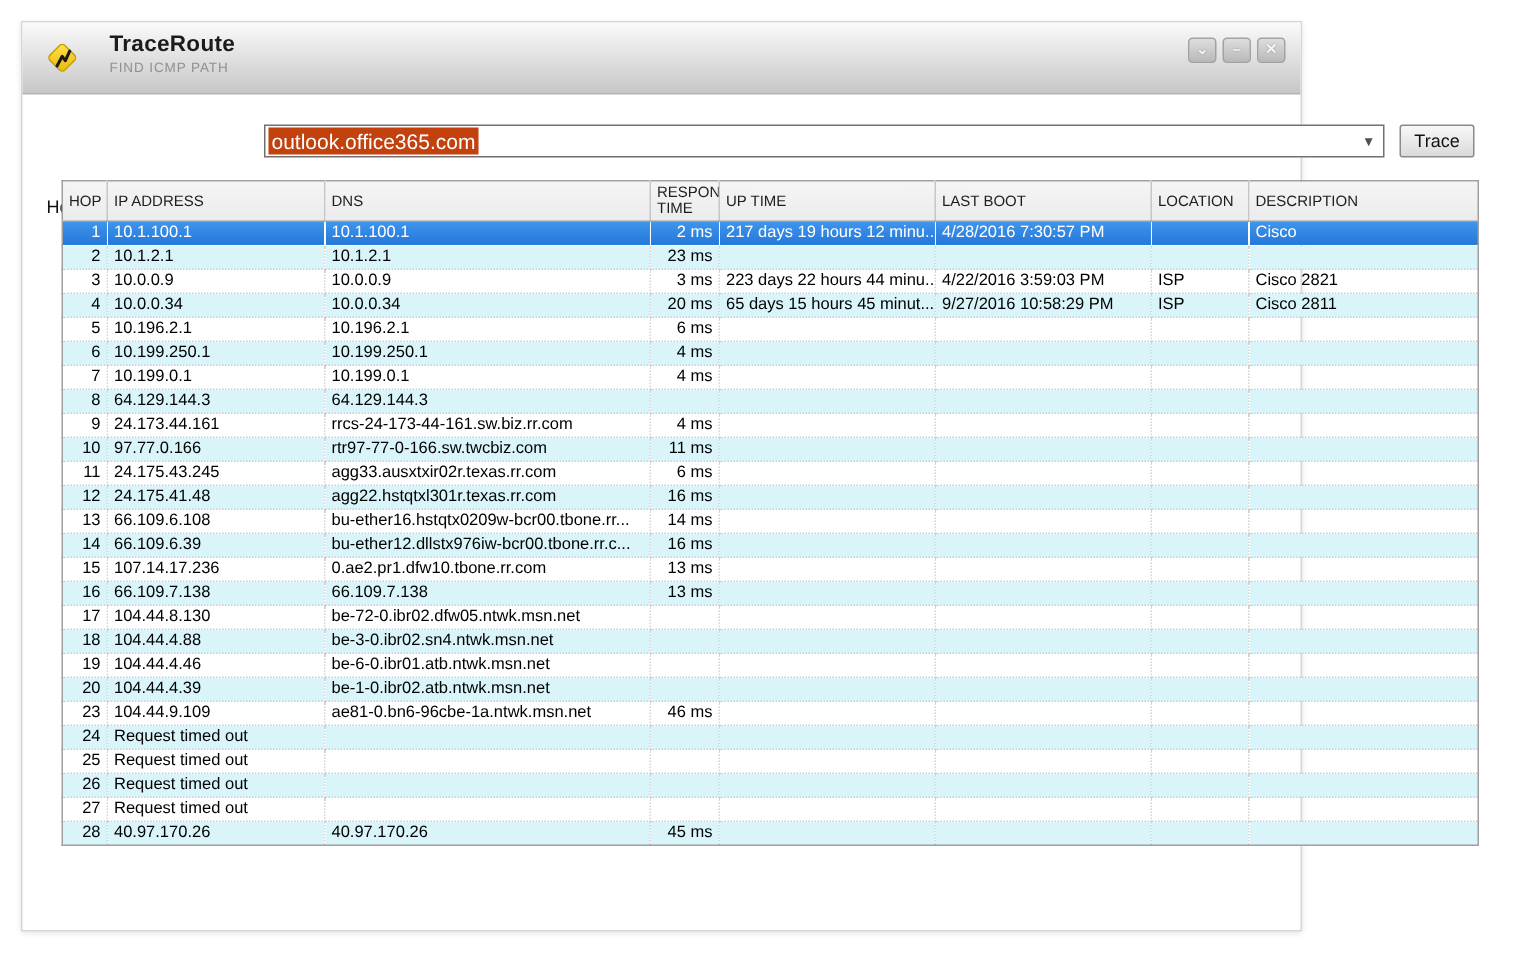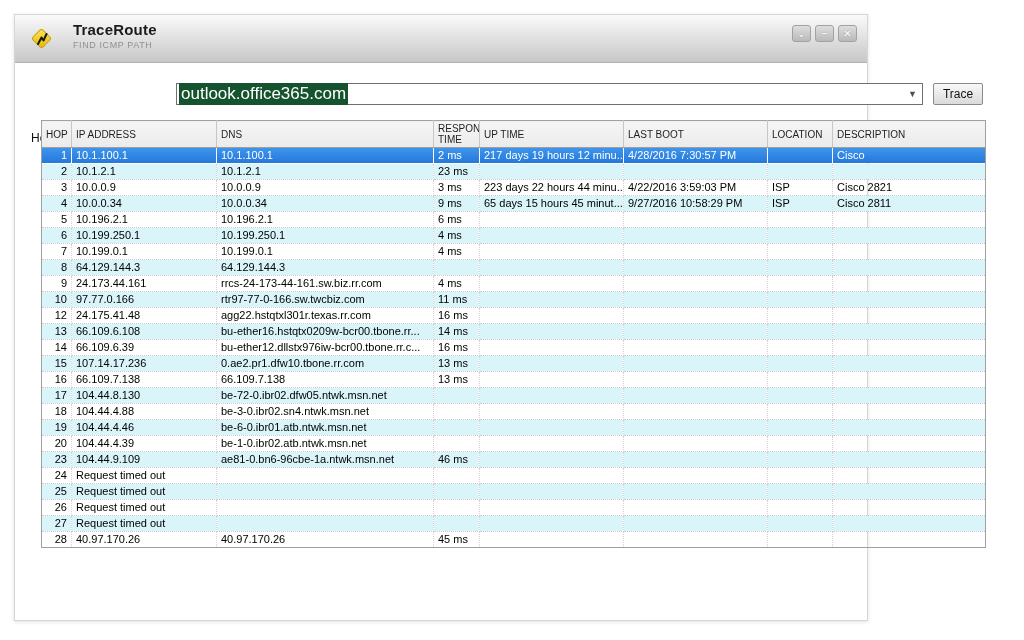--- a/index.html
+++ b/index.html
@@ -29,22 +29,22 @@
              color:#f7f7f7; font-size:10px; font-weight:bold; line-height:15px;
              text-align:center; cursor:default;
              text-shadow:0 0 1px rgba(120,120,120,0.9); }
 
   
   .form-row { position:absolute; left:0; top:68px; width:100%; height:24px; }
   .form-label { position:absolute; left:16px; top:4px; font-size:12px; color:#111;margin-top:44px; }
   .host-combo { position:absolute; left:161px; top:0; width:747px; height:22px;
                 background:#ffffff; border:1px solid #707070;
                 display:flex; align-items:center; }
-  .selected-text { margin-left:2px; padding:1px 2px; background:#14532d; color:#ffffff;
-                   font-size:17px; white-space:nowrap; }
+  .selected-text { margin-left:2px; padding:1px 2px; background:#c2410c; color:#ffffff;
+                   font-size:14px; white-space:nowrap; }
   .combo-arrow { margin-left:auto; margin-right:5px; color:#505050; font-size:9px;
                  line-height:1; }
   .trace-btn { position:absolute; left:918px; top:0; width:50px; height:22px;
                border:1px solid #8a8a8a; border-radius:2px;
                background:linear-gradient(#f8f8f8,#dadada);
                font-size:12px; color:#111; text-align:center; line-height:20px;
                font-family:"Liberation Sans", sans-serif; }
 
   
   .trace-table { position:absolute; left:26px; top:105px; width:944px;
@@ -59,21 +59,21 @@
   .trace-table td { height:15px; line-height:15px; padding:0 4px;
                  border-right:1px dotted #d4d4d4; border-bottom:1px dotted #cccccc;
                  white-space:nowrap; overflow:hidden; color:#000; }
   .trace-table td:last-child { border-right:none;margin-left:28px; }
   .trace-table tbody tr:nth-child(even) { background:#d9f5f9; }
   .trace-table tbody tr.selected { background:linear-gradient(#3f94ec,#2277d9); }
   .trace-table tbody tr.selected td { color:#ffffff; border-color:rgba(255,255,255,0.15); }
 
   th.col-hop   { text-align:center;margin-left:11px; }
   td.col-hop   { text-align:right; }
-  th.col-response, td.col-response { }
+  th.col-response, td.col-response { text-align:right; }
 </style>
 </head>
 <body>
 
 <div class="app-window">
 
   <div class="title-bar">
     <div class="app-icon">
       <div class="diamond"></div>
       <svg width="22" height="22" viewBox="0 0 22 22">
@@ -157,21 +157,21 @@
           <td class="col-response">3 ms</td>
           <td class="col-uptime">223 days 22 hours 44 minu...</td>
           <td class="col-lastboot">4/22/2016 3:59:03 PM</td>
           <td class="col-location">ISP</td>
           <td class="col-description">Cisco 2821</td>
         </tr>
         <tr>
           <td class="col-hop">4</td>
           <td class="col-ip">10.0.0.34</td>
           <td class="col-dns">10.0.0.34</td>
-          <td class="col-response">9 ms</td>
+          <td class="col-response">20 ms</td>
           <td class="col-uptime">65 days 15 hours 45 minut...</td>
           <td class="col-lastboot">9/27/2016 10:58:29 PM</td>
           <td class="col-location">ISP</td>
           <td class="col-description">Cisco 2811</td>
         </tr>
         <tr>
           <td class="col-hop">5</td>
           <td class="col-ip">10.196.2.1</td>
           <td class="col-dns">10.196.2.1</td>
           <td class="col-response">6 ms</td>
@@ -224,20 +224,30 @@
           <td class="col-hop">10</td>
           <td class="col-ip">97.77.0.166</td>
           <td class="col-dns">rtr97-77-0-166.sw.twcbiz.com</td>
           <td class="col-response">11 ms</td>
           <td class="col-uptime"></td>
           <td class="col-lastboot"></td>
           <td class="col-location"></td>
           <td class="col-description"></td>
         </tr>
         <tr>
+          <td class="col-hop">11</td>
+          <td class="col-ip">24.175.43.245</td>
+          <td class="col-dns">agg33.ausxtxir02r.texas.rr.com</td>
+          <td class="col-response">6 ms</td>
+          <td class="col-uptime"></td>
+          <td class="col-lastboot"></td>
+          <td class="col-location"></td>
+          <td class="col-description"></td>
+        </tr>
+        <tr>
           <td class="col-hop">12</td>
           <td class="col-ip">24.175.41.48</td>
           <td class="col-dns">agg22.hstqtxl301r.texas.rr.com</td>
           <td class="col-response">16 ms</td>
           <td class="col-uptime"></td>
           <td class="col-lastboot"></td>
           <td class="col-location"></td>
           <td class="col-description"></td>
         </tr>
         <tr>

